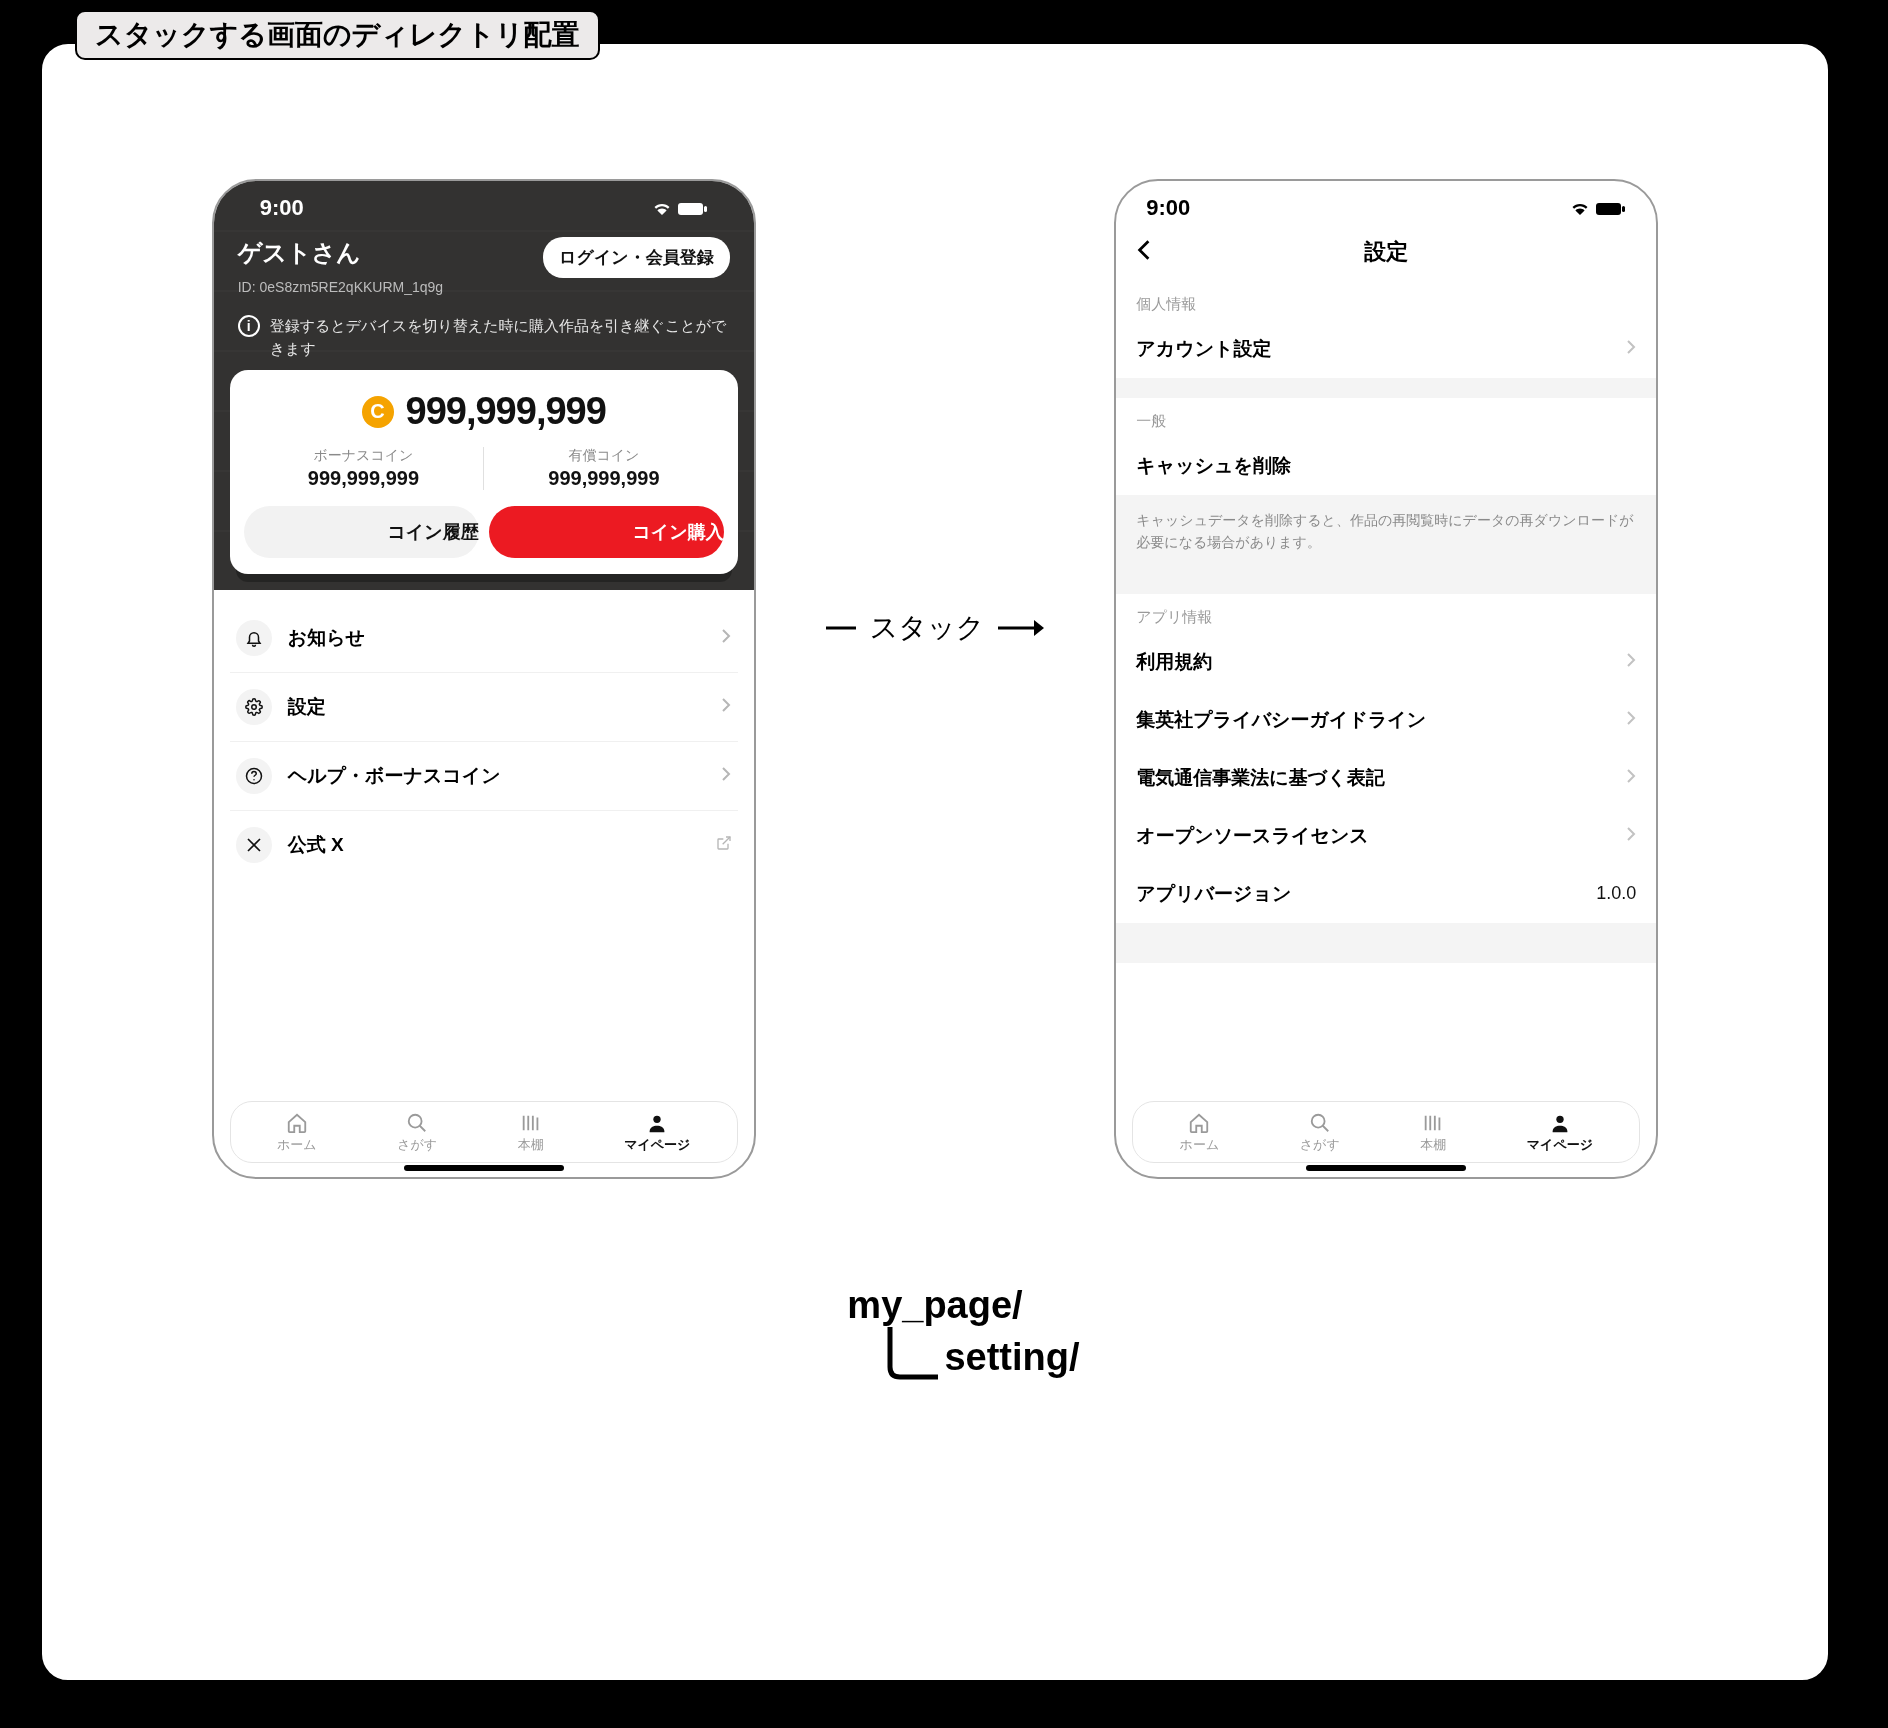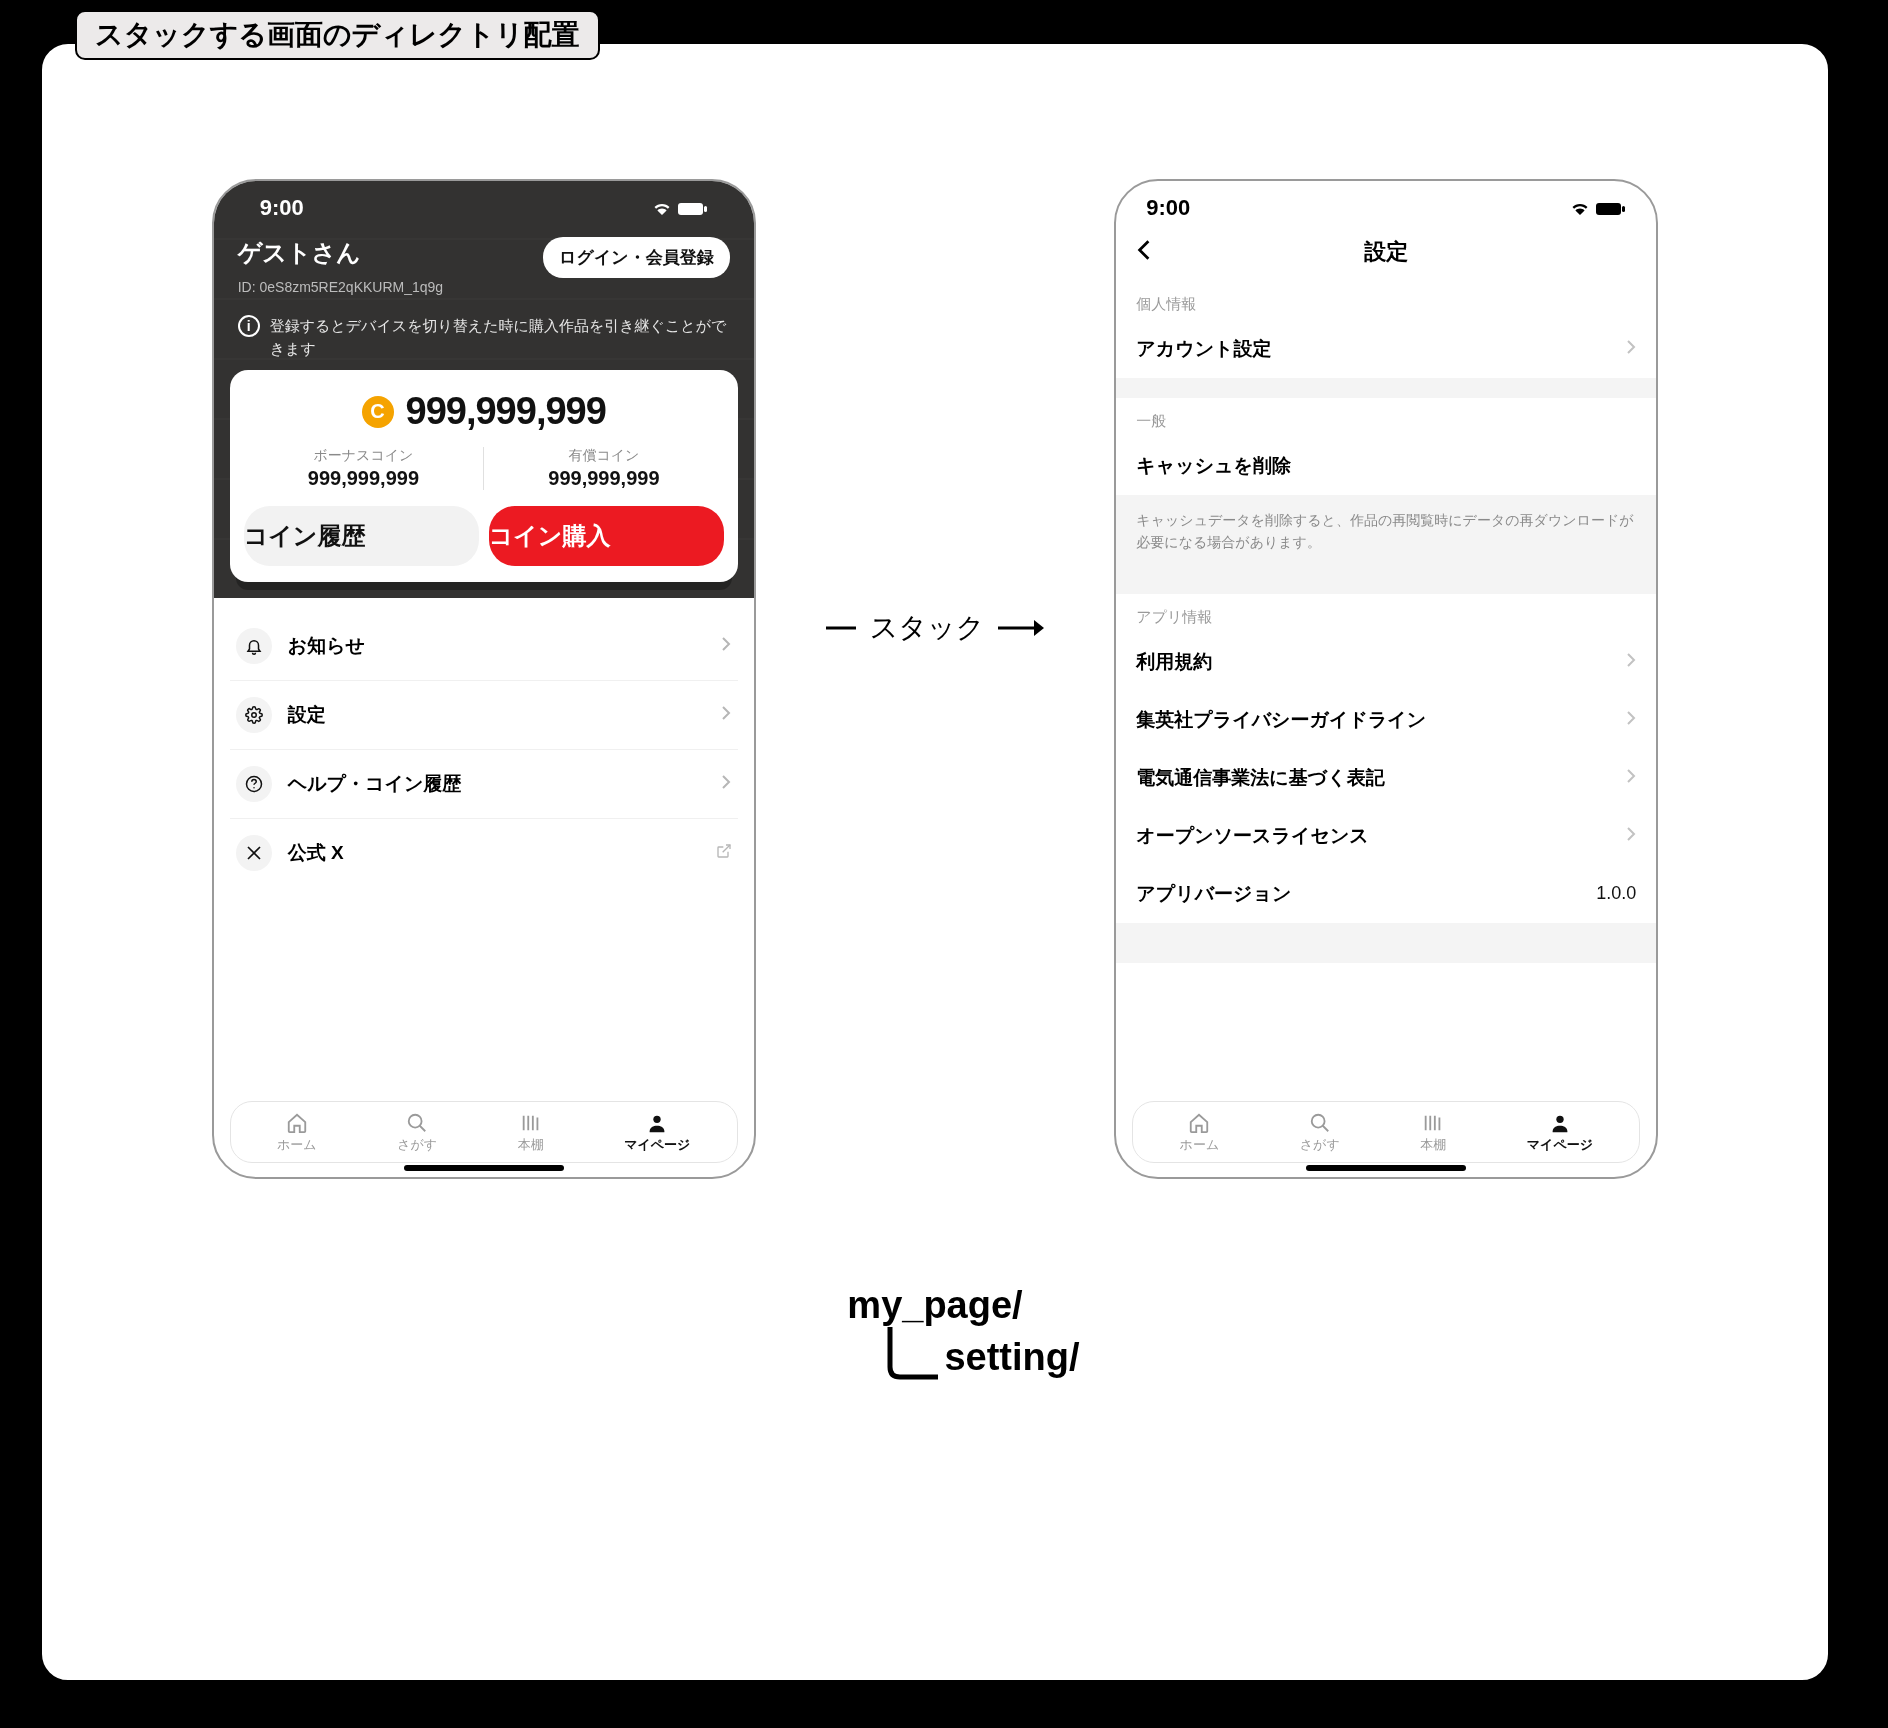--- a/index.html
+++ b/index.html
@@ -99,22 +99,22 @@
   .mp-total-num { font-size: 38px; font-weight: 800; letter-spacing: -1px; }
   .mp-split {
     display: flex; margin-top: 14px;
   }
   .mp-col { flex: 1; text-align: center; }
   .mp-col + .mp-col { border-left: 1px solid #e0e0e0; }
   .mp-col-label { font-size: 14px; color: #8a8a8a; }
   .mp-col-val { font-size: 20px; font-weight: 800; margin-top: 2px; }
   .mp-btns { display: flex; gap: 10px; margin-top: 16px; }
   .mp-btn {
-    flex: 1; text-align: left; padding: 14px 0;
-    border-radius: 26px; font-size: 24px; font-weight: 800;
+    flex: 1; text-align: right; padding: 14px 0;
+    border-radius: 26px; font-size: 18px; font-weight: 800;
   }
   .mp-btn.light { background: #f2f2f2; color: #111; }
   .mp-btn.red { background: #ec1a22; color: #fff; }
   .mp-list { padding: 14px 16px; }
   .mp-row {
     display: flex; align-items: center; gap: 16px;
     padding: 16px 6px;
     border-bottom: 1px solid #f0f0f0;
   }
   .mp-row:last-child { border-bottom: none; }
@@ -259,21 +259,21 @@
           </span>
         </div>
         <div class="mp-row">
           <span class="mp-row-icn">
             <svg width="18" height="18" viewBox="0 0 24 24" fill="none" stroke="#111" stroke-width="2">
                 <circle cx="12" cy="12" r="10"></circle>
                 <path d="M9 9a3 3 0 116 0c0 2-3 2-3 4"></path>
                 <circle cx="12" cy="17" r="1" fill="#111" stroke="none"></circle>
               </svg>
           </span>
-          <span class="mp-row-txt">ヘルプ・コイン履歴</span>
+          <span class="mp-row-txt">ヘルプ・ボーナスコイン</span>
           <span class="mp-row-chev">
             <svg width="12" height="16" viewBox="0 0 10 16">
                 <path d="M2 2l6 6-6 6" fill="none" stroke="#b6b6b6" stroke-width="2"></path>
               </svg>
           </span>
         </div>
         <div class="mp-row">
           <span class="mp-row-icn">
             <svg width="16" height="16" viewBox="0 0 24 24">
                 <path d="M3 3l18 18M21 3L3 21" stroke="#111" stroke-width="2.5"></path>

